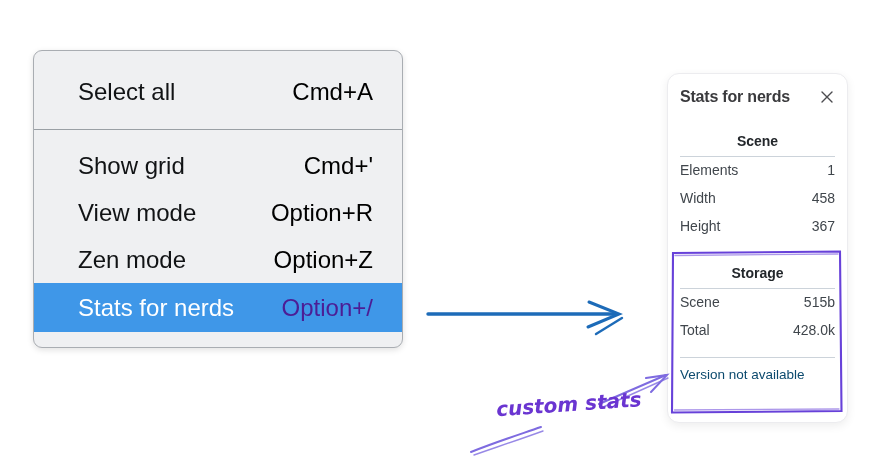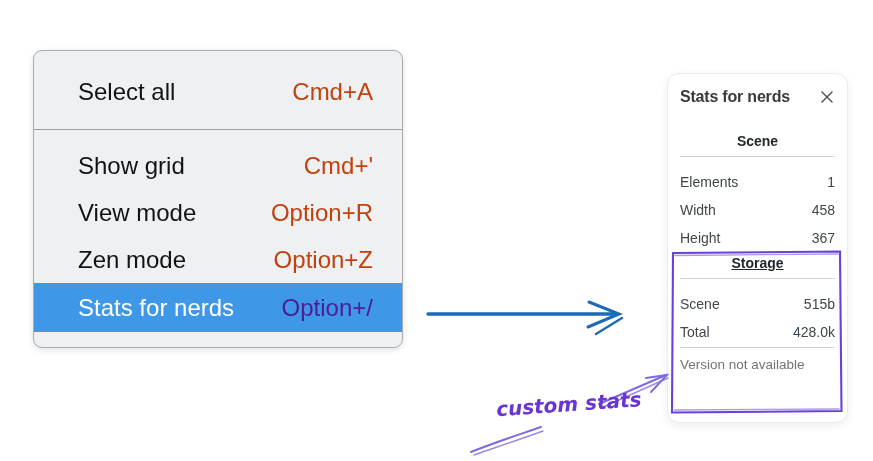--- a/index.html
+++ b/index.html
@@ -13,42 +13,42 @@
     box-shadow:0 2px 6px rgba(0,0,0,.12); overflow:hidden;
   }
   .menu-group-1 { padding:15px 0 11px 0; }
   .menu-group-2 { padding:12px 0 15px 0; }
   .menu-divider { border-top:1.5px solid #9aa0a5; }
   .menu-item {
     display:flex; align-items:center; justify-content:space-between;
     height:47px; padding:0 29px 0 44px; font-size:24px; color:#111315;
   }
   .menu-group-1 .menu-item { height:52px; }
-  .mi-shortcut { color:#c2410c; }
+  .mi-shortcut { color:#000000; }
   .menu-item.highlighted { background:#3f97e8; color:#ffffff; height:49px; }
   .menu-item.highlighted .mi-shortcut { color:#4c1d95; }
 
   
   .panel {
     position:absolute; left:667px; top:73px; width:181px; height:350px;
     background:#ffffff; border:1px solid #ececef; border-radius:12px;
     box-shadow:0 3px 10px rgba(0,0,0,.07); padding:13px 12px;
     color:#40464c;
   }
   .panel-header { display:flex; align-items:center; justify-content:space-between; height:20px; }
   .panel-title { font-size:16px; font-weight:bold; color:#3a3a3d; letter-spacing:-.2px; }
   .panel-close { width:16px; height:16px; cursor:pointer; display:flex; align-items:center; justify-content:center; }
   .sec-heading { text-align:center; font-size:14px; font-weight:bold; color:#23272b; }
   .h-scene   { margin-top:26px; }
-  .h-storage { margin-top:9px;text-decoration:underline; }
+  .h-storage { margin-top:19px; }
   .h-version { margin-top:8px; }
   .sec-rule { border:none; border-top:1px solid #ccd3da; margin-top:7px; }
   .rows { margin-top:5px; }
-  .stat-row { display:flex; justify-content:space-between; align-items:flex-end; height:28px; font-size:14px; }
-  .version-note { margin-top:9px; font-size:13.5px; color:#737373; }
+  .stat-row { display:flex; justify-content:space-between; align-items:flex-start; height:28px; font-size:14px; }
+  .version-note { margin-top:9px; font-size:13.5px; color:#0c4a6e; }
 
   
   .overlay { position:absolute; left:0; top:0; width:873px; height:461px; pointer-events:none; }
   .custom-stats-label {
     position:absolute; left:496px; top:392px; width:150px;
     font-family:"DejaVu Sans", sans-serif; font-style:italic; font-weight:bold;
     font-size:20px; color:#6a35d1; transform:rotate(-4deg); pointer-events:none;
   }
 </style>
 </head>

